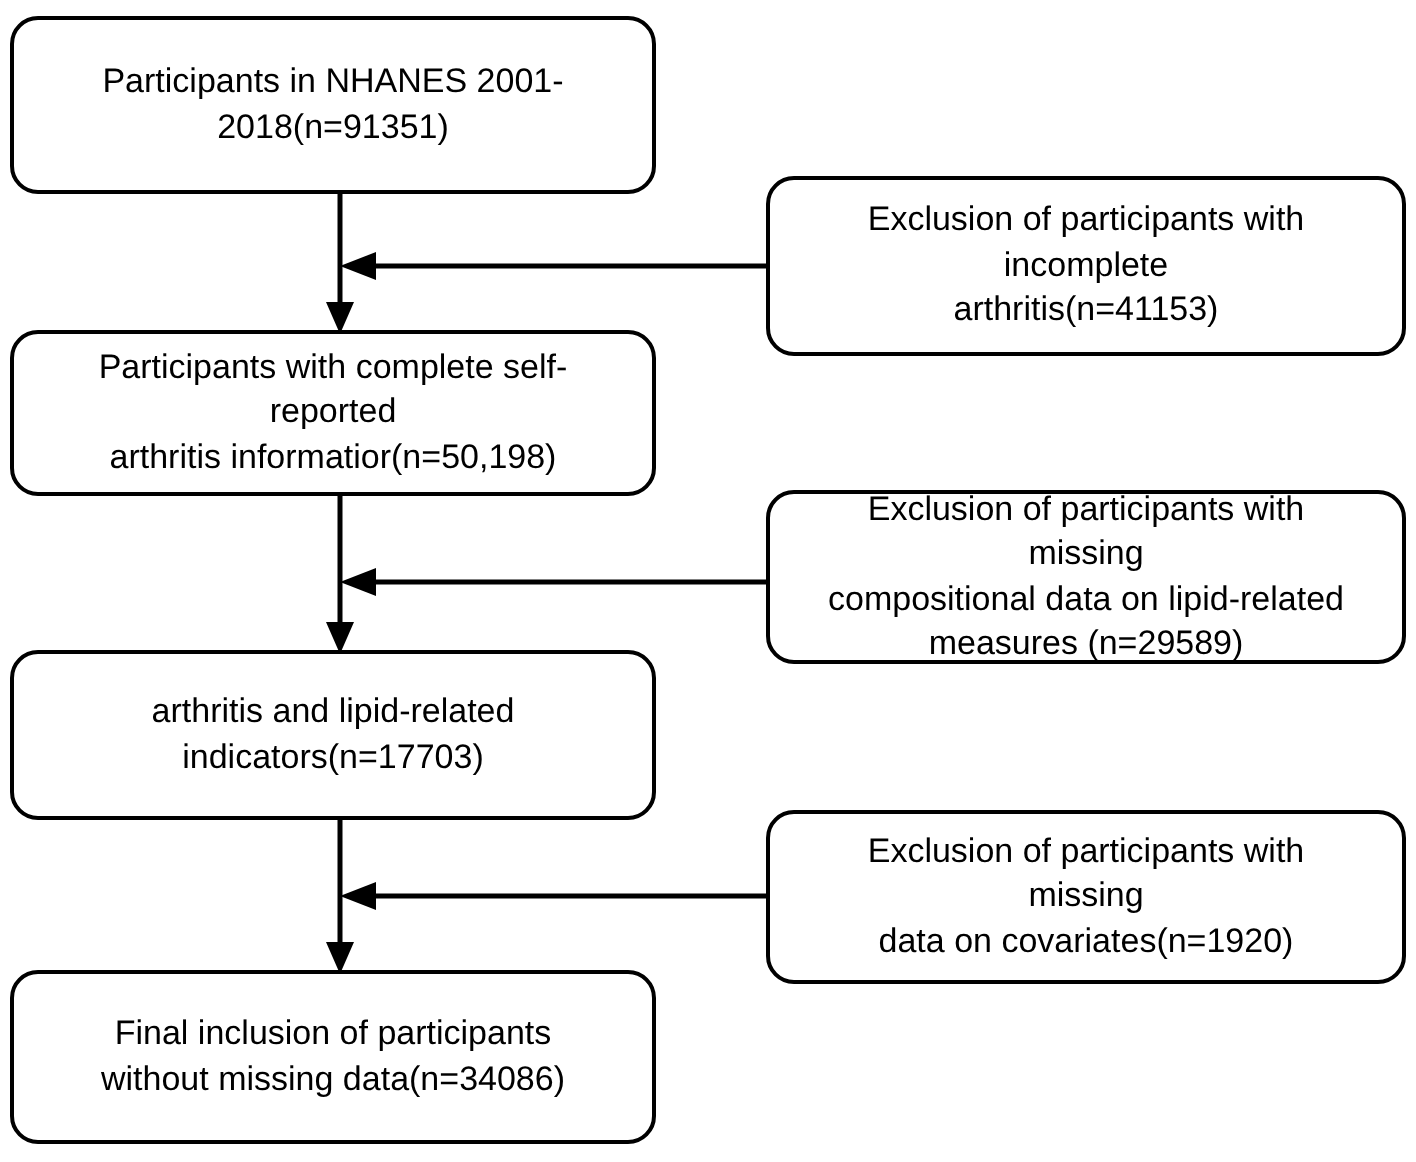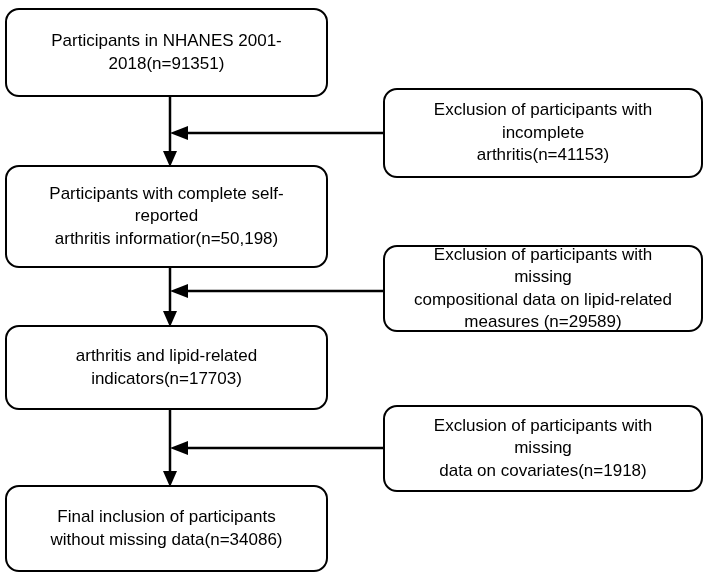--- a/index.html
+++ b/index.html
@@ -33,21 +33,21 @@
   .node-box .box-text {
     display: block;
     width: 100%;
   }
   .node-box .tline {
     display: block;
     white-space: nowrap;
   }
   
   #box-main-1 { left: 5px;  top: 8px;   width: 323px; height: 89px; }
-  #box-main-2 { left: 5px;  top: 165px; width: 323px; height: 103px; }
+  #box-main-2 { left: 5px;  top: 165px; width: 323px; height: 83px; }
   #box-main-3 { left: 5px;  top: 325px; width: 323px; height: 85px; }
   #box-main-4 { left: 5px;  top: 485px; width: 323px; height: 87px; }
   
   #box-excl-1 { left: 383px; top: 88px;  width: 320px; height: 90px; }
   #box-excl-2 { left: 383px; top: 245px; width: 320px; height: 87px; }
   #box-excl-3 { left: 383px; top: 405px; width: 320px; height: 87px; }
 
   .connector-svg {
     position: absolute;
     left: 0;
@@ -134,17 +134,17 @@
       <span class="tline">missing</span>
       <span class="tline">compositional data on lipid-related</span>
       <span class="tline">measures (n=29589)</span>
     </span>
   </div>
 
   <div class="node-box" id="box-excl-3">
     <span class="box-text">
       <span class="tline">Exclusion of participants with</span>
       <span class="tline">missing</span>
-      <span class="tline">data on covariates(n=1918)</span>
+      <span class="tline">data on covariates(n=1920)</span>
     </span>
   </div>
 
 </div>
 
 </body></html>

